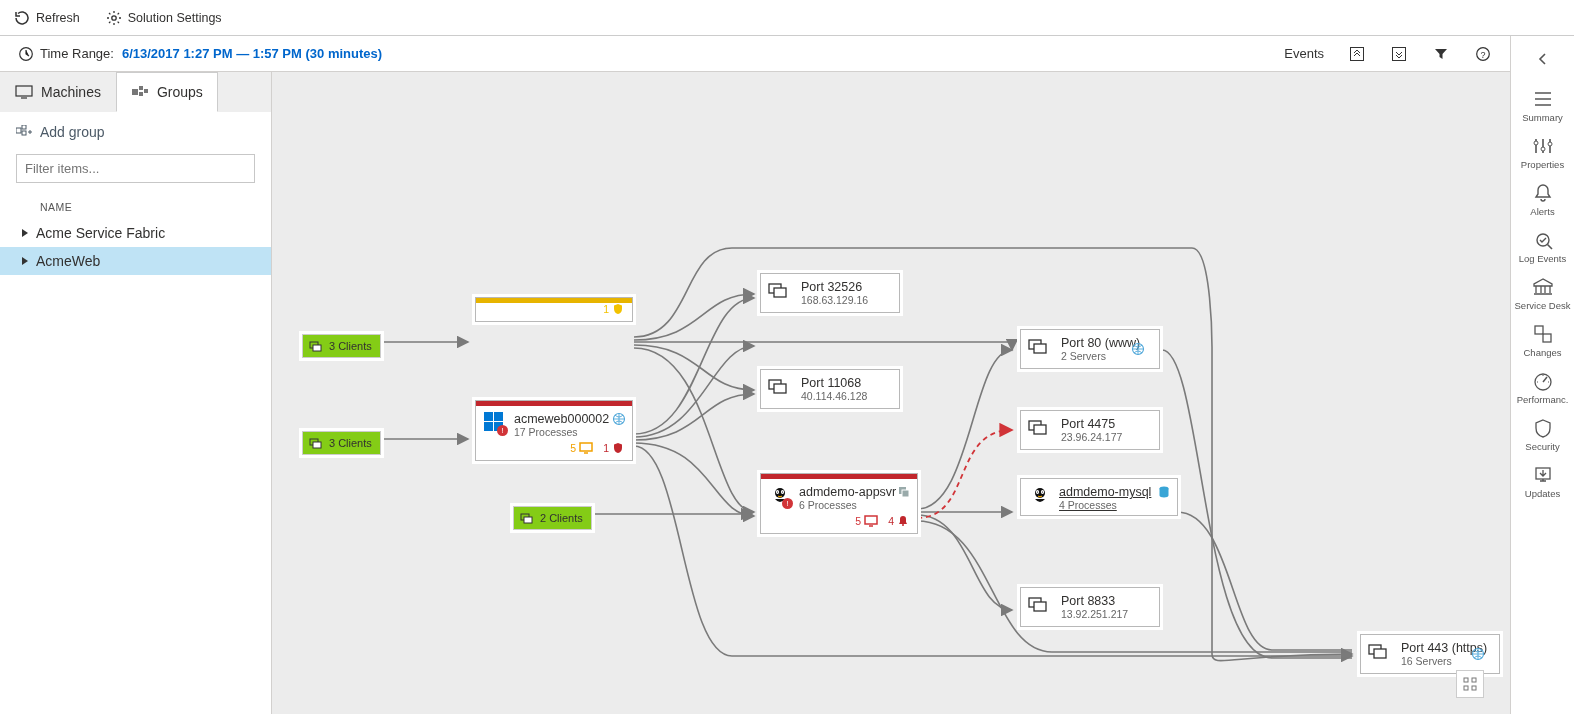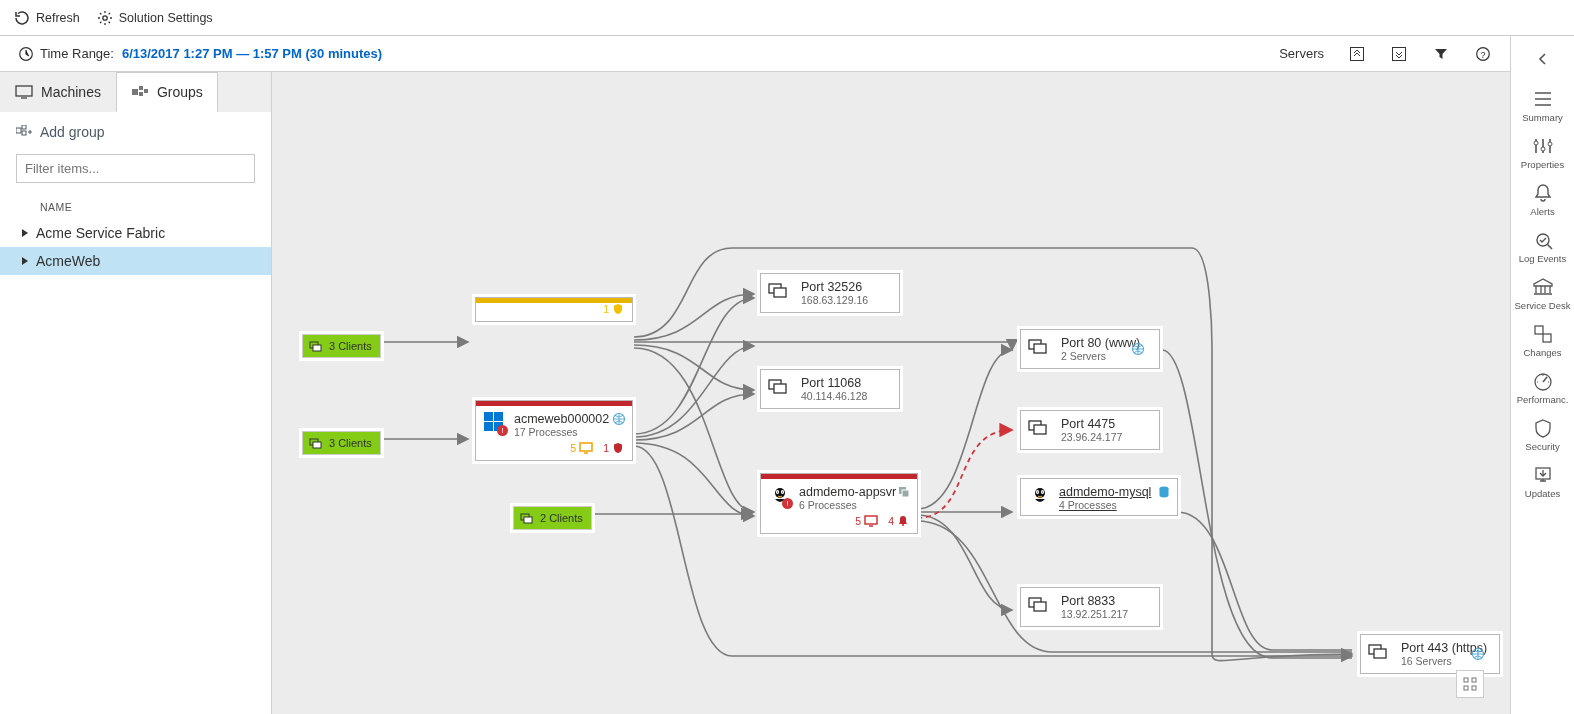--- a/index.html
+++ b/index.html
@@ -1,19 +1,19 @@
 <!DOCTYPE html>
 <html><head>
 <meta charset="utf-8">
 <style>
   * { box-sizing: border-box; }
   html, body { margin:0; padding:0; width:1574px; height:714px; font-family: "Segoe UI", Arial, sans-serif; font-size:13px; color:#323130; background:#fff; }
   
   
-  .toolbar { position:absolute; left:0; top:0; right:0; height:36px; border-bottom:1px solid #ccc; background:#fff; display:flex; align-items:center; padding:0 14px; gap:17px; }
+  .toolbar { position:absolute; left:0; top:0; right:0; height:36px; border-bottom:1px solid #ccc; background:#fff; display:flex; align-items:center; padding:0 14px; gap:26px; }
   .tool-btn { display:flex; align-items:center; gap:6px; cursor:pointer; font-size:12.5px; }
   
   .content { position:absolute; left:0; top:36px; bottom:0; right:0; }
   
   
   .timebar { position:absolute; left:0; top:0; right:64px; height:36px; border-bottom:1px solid #d2d0ce; display:flex; align-items:center; padding:0 18px; }
   .timebar .lbl { color:#323130; margin-right:8px; }
   .timebar .val { color:#0066cc; font-weight:600;text-align:right; }
   .timebar .spacer { flex:1; }
   .timebar .right { display:flex; align-items:center; gap:24px; color:#333; }
@@ -91,21 +91,21 @@
 
   <div class="timebar">
     <svg width="16" height="16" viewBox="0 0 16 16" style="margin-right:6px">
         <circle cx="8" cy="8" r="6.3" fill="none" stroke="#333" stroke-width="1.2"></circle>
         <path stroke="#333" stroke-width="1.2" d="M8 4v4l3 2"></path>
       </svg>
     <span class="lbl">Time Range:</span>
     <span class="val">6/13/2017 1:27 PM — 1:57 PM (30 minutes)</span>
     <div class="spacer"></div>
     <div class="right">
-      <span>Servers</span>
+      <span>Events</span>
       <span class="ticon">
           <svg width="16" height="16" viewBox="0 0 16 16">
             <rect x="1.5" y="1.5" width="13" height="13" fill="none" stroke="#333"></rect>
             <path d="M5 10l3-3 3 3M5 7l3-3 3 3" fill="none" stroke="#333"></path>
           </svg>
         </span>
       <span class="ticon">
           <svg width="16" height="16" viewBox="0 0 16 16">
             <rect x="1.5" y="1.5" width="13" height="13" fill="none" stroke="#333"></rect>
             <path d="M5 6l3 3 3-3M5 9l3 3 3-3" fill="none" stroke="#333"></path>

